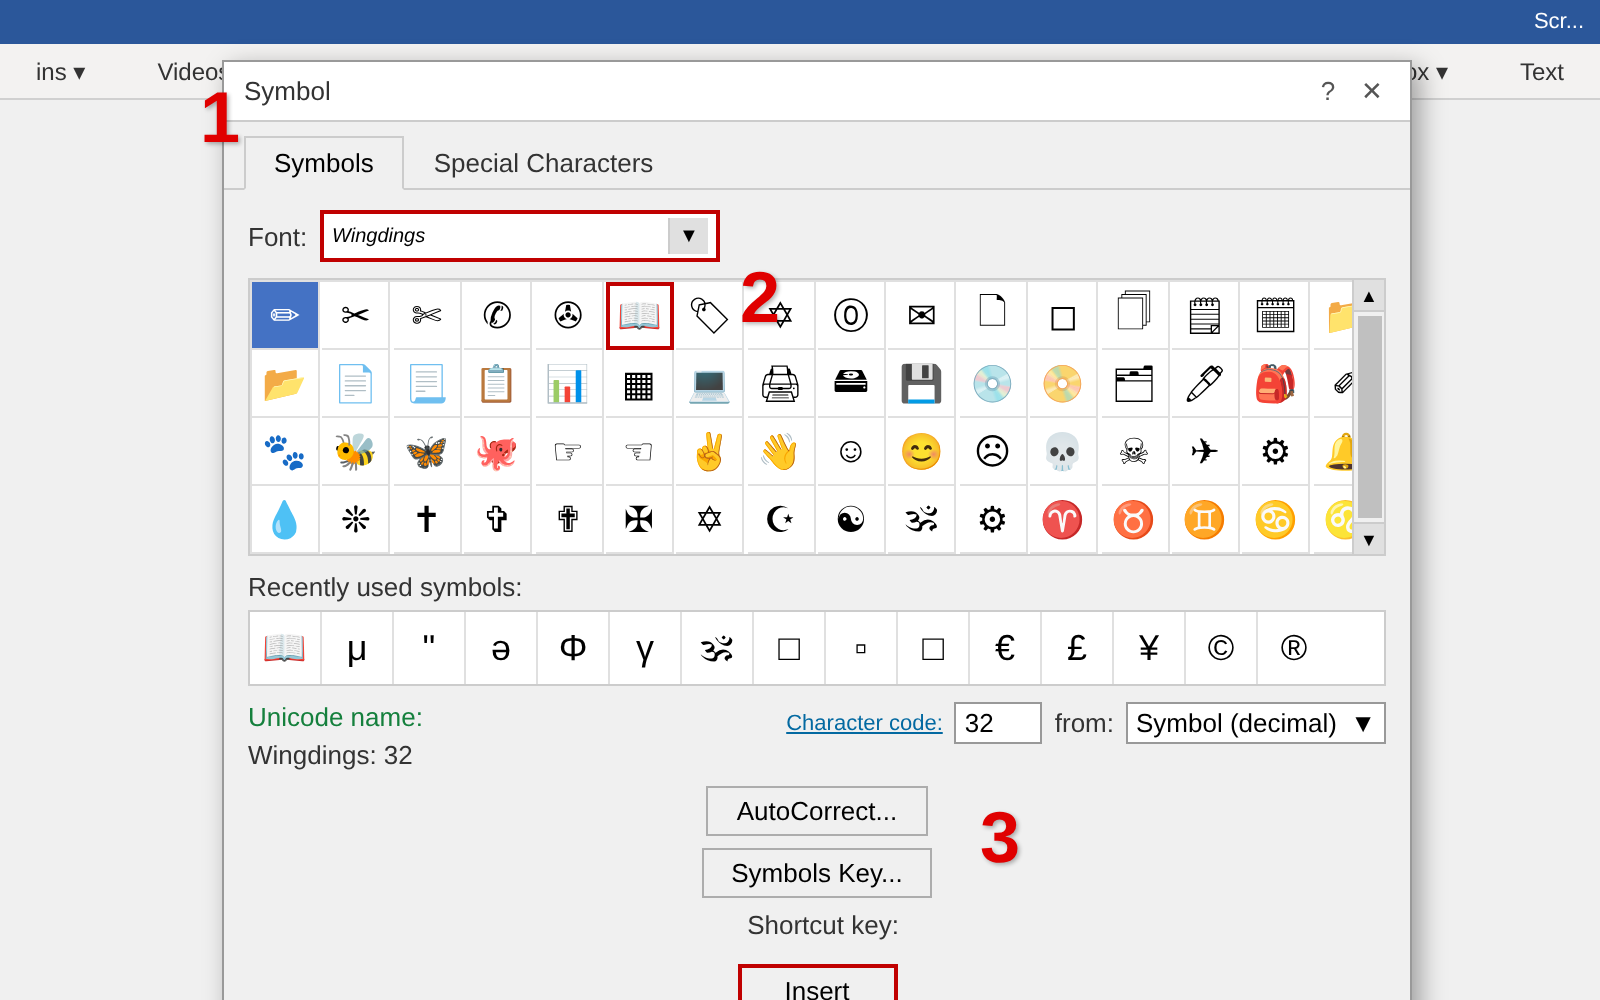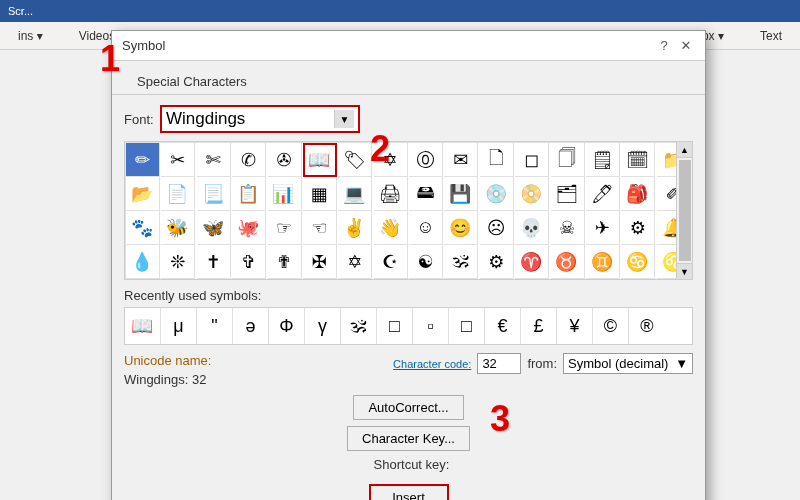--- a/index.html
+++ b/index.html
@@ -18,20 +18,21 @@
       position: absolute;
       top: 0; left: 0; right: 0; bottom: 0;
       background: #f0f0f0;
     }
     .app-bar {
       background: #2b579a;
       height: 22px;
       display: flex;
       align-items: center;
       padding: 0 8px;
+      justify-content: flex-end;
     }
     .app-bar-text {
       color: white;
       font-size: 11px;
     }
     .ribbon {
       background: #f3f2f1;
       height: 28px;
       border-bottom: 1px solid #d0d0d0;
       display: flex;
@@ -162,21 +163,22 @@
     .font-select-container {
       display: flex;
       align-items: center;
       border: 2px solid #c00000;
       background: white;
       padding: 2px 4px;
       min-width: 200px;
     }
     .font-select-text {
       flex: 1;
-      font-size: 17px;
+      font-size: 10px;
+      font-style: italic;
     }
     .font-select-arrow {
       width: 20px;
       height: 18px;
       background: #e0e0e0;
       display: flex;
       align-items: center;
       justify-content: center;
       font-size: 10px;
       cursor: pointer;
@@ -284,21 +286,21 @@
 
     
     .info-row {
       display: flex;
       align-items: center;
       margin-bottom: 4px;
       gap: 6px;
     }
     .info-label {
       font-size: 13px;
-      color: #a16207;
+      color: #15803d;
       min-width: 90px;
     }
     .info-value {
       font-size: 13px;
       color: #333;
     }
     .charcode-label {
       font-size: 11px;
       color: #0369a1;
     }
@@ -412,20 +414,21 @@
 
     <div class="dialog-titlebar">
       <span class="dialog-title">Symbol</span>
       <div class="dialog-controls">
         <div class="dialog-help">?</div>
         <div class="dialog-close">✕</div>
       </div>
     </div>
 
     <div class="dialog-tabs">
+      <div class="dialog-tab active">Symbols</div>
       <div class="dialog-tab">Special Characters</div>
     </div>
 
     <div class="dialog-content">
 
       <div class="font-row">
         <span class="font-label">Font:</span>
         <div class="font-select-container">
           <span class="font-select-text">Wingdings</span>
           <div class="font-select-arrow">▼</div>
@@ -544,21 +547,21 @@
           <span class="from-label">from:</span>
           <div class="from-select">
             <span>Symbol (decimal)</span>
             <span>▼</span>
           </div>
         </div>
       </div>
 
       <div class="buttons-row">
         <button class="btn">AutoCorrect...</button>
-        <button class="btn">Character Key...</button>
+        <button class="btn">Symbols Key...</button>
         <span class="shortcut-label">Shortcut key:</span>
         <div class="spacer"></div>
         <button class="btn insert-btn">Insert</button>
         <button class="btn">Cancel</button>
       </div>
 
     </div>
   </div>
 </div>
 

